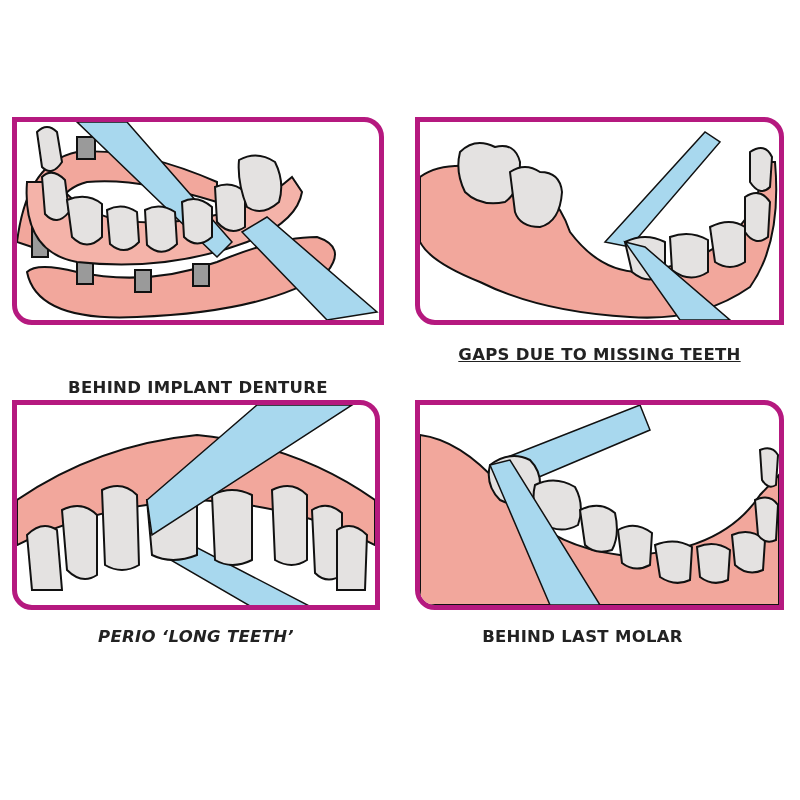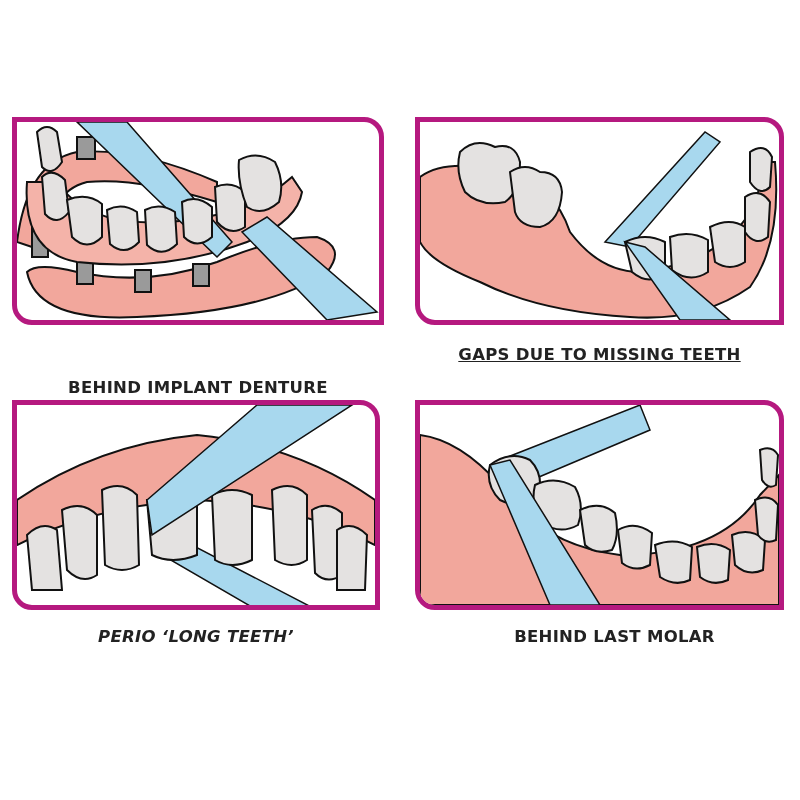--- a/index.html
+++ b/index.html
@@ -17,21 +17,21 @@
     font-size:16.5px; color:#222222; letter-spacing:0.3px;
     white-space:nowrap;
   }
   #p1 { left:12px; top:117px; width:372px; height:208px; }
   #p2 { left:415px; top:117px; width:369px; height:208px; }
   #p3 { left:12px; top:400px; width:368px; height:210px; }
   #p4 { left:415px; top:400px; width:369px; height:210px; }
   #c1 { left:12px; top:366px; width:372px;margin-top:12px; }
   #c2 { left:415px; top:345px; width:369px;text-decoration:underline; }
   #c3 { left:12px; top:627px; width:368px;font-style:italic; }
-  #c4 { left:430px; top:627px; width:369px; }
+  #c4 { left:398px; top:627px; width:369px; }
 </style>
 </head>
 <body>
 
 <div class="panel" id="p1">
   <svg viewBox="0 0 362 198">
 
     <path d="M0 120 Q10 40 60 30 Q120 25 200 60 L200 80 Q120 55 70 60 Q30 70 30 130 Z" fill="#F2A79C" stroke="#111" stroke-width="2"></path>
 
     <rect x="60" y="15" width="18" height="22" fill="#9A9A9A" stroke="#111" stroke-width="2"></rect>

